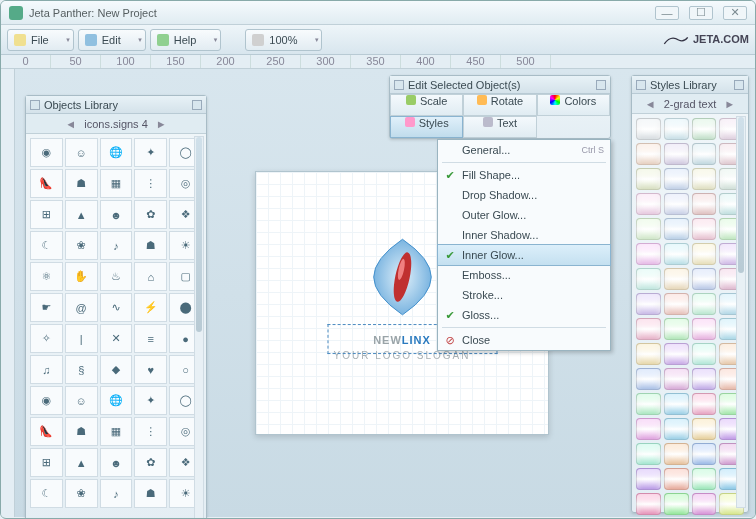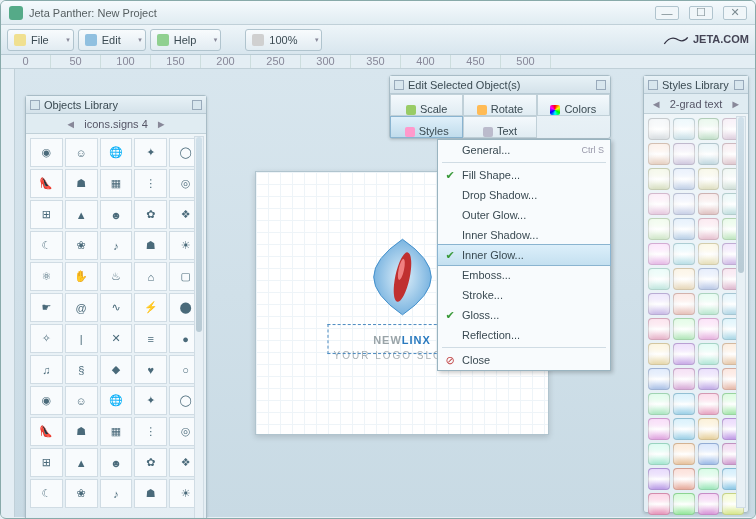--- a/index.html
+++ b/index.html
@@ -34,33 +34,33 @@
 .canvas { position: absolute; left: 254px; top: 102px; width: 294px; height: 264px; background: #fff; background-image: linear-gradient(#eef4f8 1px, transparent 1px), linear-gradient(90deg, #eef4f8 1px, transparent 1px); background-size: 12px 12px; border: 1px solid #b0c4ce; box-shadow: 0 2px 6px rgba(0,0,0,.15); }
 .logo-wrap { position: absolute; left: 50%; top: 50%; transform: translate(-50%,-55%); text-align: center; }
 .logo-mark { width: 90px; height: 90px; margin: 0 auto; position: relative; }
 .logo-text1 { font-size: 24px; font-weight: bold; letter-spacing: 1px; }
 .logo-text1 .g { color: #9aa4a8; } .logo-text1 .b { color: #2a7abf; }
 .logo-text2 { font-size: 10px; color: #a8b0b4; letter-spacing: 2px; }
 .sel-box { position: absolute; border: 1px dashed #4a8ac0; }
 
 .editpanel { left: 388px; top: 6px; width: 222px; }
 .btnrow { display: grid; grid-template-columns: 1fr 1fr 1fr; }
-.toolbtn { height: 22px; background: linear-gradient(#f4f9fc,#e0ecf2); border: 1px solid #c0d0d8; display: flex; align-items: flex-end; justify-content: center; gap: 4px; color: #3a4a52; cursor: pointer; }
+.toolbtn { height: 22px; background: linear-gradient(#f4f9fc,#e0ecf2); border: 1px solid #c0d0d8; display: flex; align-items: flex-start; justify-content: center; gap: 4px; color: #3a4a52; cursor: pointer; }
 .toolbtn.active { background: linear-gradient(#e0f0fa,#c0dcec); border-color: #8ab4d0; }
 .toolbtn .ti { width: 10px; height: 10px; border-radius: 2px; }
 .ti-scale{background:#9c6;} .ti-rotate{background:#fb5;} .ti-colors{background:conic-gradient(red,yellow,lime,cyan,blue,magenta,red);border-radius:50%;} .ti-compose{background:#c9e;} .ti-styles{background:#f9c;} .ti-text{background:#bbc;}
 
 .dropdown { position: absolute; left: 436px; top: 70px; width: 174px; background: #f8fbfd; border: 1px solid #9ab4c0; box-shadow: 2px 2px 4px rgba(0,0,0,.2); z-index: 50; }
 .dd-item { height: 20px; display: flex; align-items: center; padding: 0 6px; gap: 6px; color: #3a4a52; cursor: pointer; }
 .dd-item:hover, .dd-item.hl { background: linear-gradient(#dceffa,#c4e0f0); border: 1px solid #8ab4d0; margin: -1px; height: 22px; }
 .dd-sep { height: 1px; background: #d0dce4; margin: 2px 4px; }
 .dd-item .chk { width: 12px; color: #3a9a3a; text-align: center; }
 .dd-item .shortcut { margin-left: auto; color: #99a; font-size: 9px; }
 
-.styleslib { right: 6px; top: 6px; width: 106px; height: 438px; }
+.styleslib { right: 6px; top: 6px; width: 118px; height: 438px; }
 .swatch-grid { display: grid; grid-template-columns: repeat(4, 1fr); gap: 3px; padding: 4px; }
 .swatch { height: 22px; border-radius: 4px; border: 1px solid rgba(0,0,0,.15); box-shadow: inset 0 6px 6px rgba(255,255,255,.6), inset 0 -4px 6px rgba(0,0,0,.08); cursor: pointer; }
 
 .vscroll { position: absolute; right: 2px; top: 40px; bottom: 4px; width: 10px; background: #e8f0f5; border: 1px solid #d0dce4; }
 .vscroll .thumb { position: absolute; left: 1px; right: 1px; background: linear-gradient(#d0e0ea,#b8cad4); border-radius: 3px; }
 </style>
 </head>
 <body>
 
 <div class="titlebar">
@@ -278,24 +278,20 @@
         <span class="chk"></span>
         <span>Emboss...</span>
       </div>
     <div class="dd-item">
         <span class="chk"></span>
         <span>Stroke...</span>
       </div>
     <div class="dd-item">
         <span class="chk">✔</span>
         <span>Gloss...</span>
-      </div>
-    <div class="dd-item">
-        <span class="chk"></span>
-        <span>Reflection...</span>
       </div>
     <div class="dd-sep"></div>
     <div class="dd-item">
         <span class="chk" style="color:#c04040">⊘</span>
         <span>Close</span>
       </div>
   </div>
 
   <div class="panel styleslib">
     <div class="panel-hdr">

